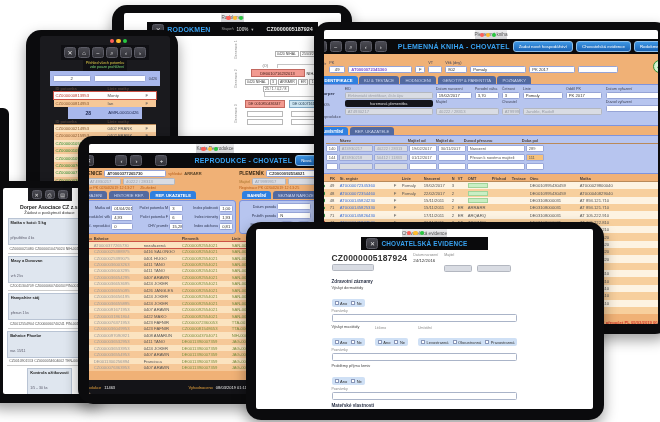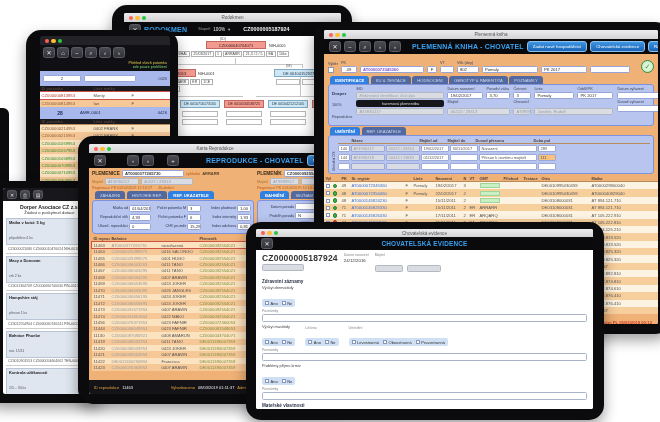--- a/index.html
+++ b/index.html
@@ -1,19 +1,19 @@
 <!DOCTYPE html>
 <html><head>
 <meta charset="utf-8">
 <style>
   *{box-sizing:border-box;margin:0;padding:0;font-family:"Liberation Sans",sans-serif;}
   html,body{width:660px;height:422px;overflow:hidden;background:#ffffff;position:relative;}
   .win{position:absolute;}
   .bez{position:absolute;inset:0;background:#0b0b0d;border-radius:15px;box-shadow:0 6px 14px rgba(0,0,0,.38);}
-  .cnt{position:absolute;overflow:hidden;background:#fff;border-radius:2px;display:flex;flex-direction:column;}
+  .cnt{position:absolute;overflow:hidden;background:#fff;border-radius:2px;display:flex;flex-direction:column;align-items:center;}
   
   .tbar{position:relative;flex:0 0 9px;background:linear-gradient(#ececee,#d3d3d6);display:flex;align-items:center;justify-content:center;font-size:4.6px;color:#555;}
   .tbar.dark{background:#232327;color:#aaa;}
   .tl{display:flex;gap:2.2px;position:absolute;left:5px;top:50%;transform:translateY(-50%);}
   .tl i{width:4.2px;height:4.2px;border-radius:50%;display:block;}
   .tl i.r{background:#ff5f57}.tl i.y{background:#febc2e}.tl i.g{background:#28c840}
   
   .ahead{flex:0 0 15px;background:#0a0a0c;display:flex;align-items:center;gap:3px;padding:0 5px;}
   .hbtn{width:12px;height:11px;background:linear-gradient(#4a4a52,#323238);border:0.5px solid #5c5c66;border-radius:2.5px;color:#e8e8e8;font-size:6px;line-height:10px;text-align:center;flex:0 0 auto;}
   .atitle{color:#38a1f0;font-weight:bold;font-size:7px;letter-spacing:.2px;white-space:nowrap;}

